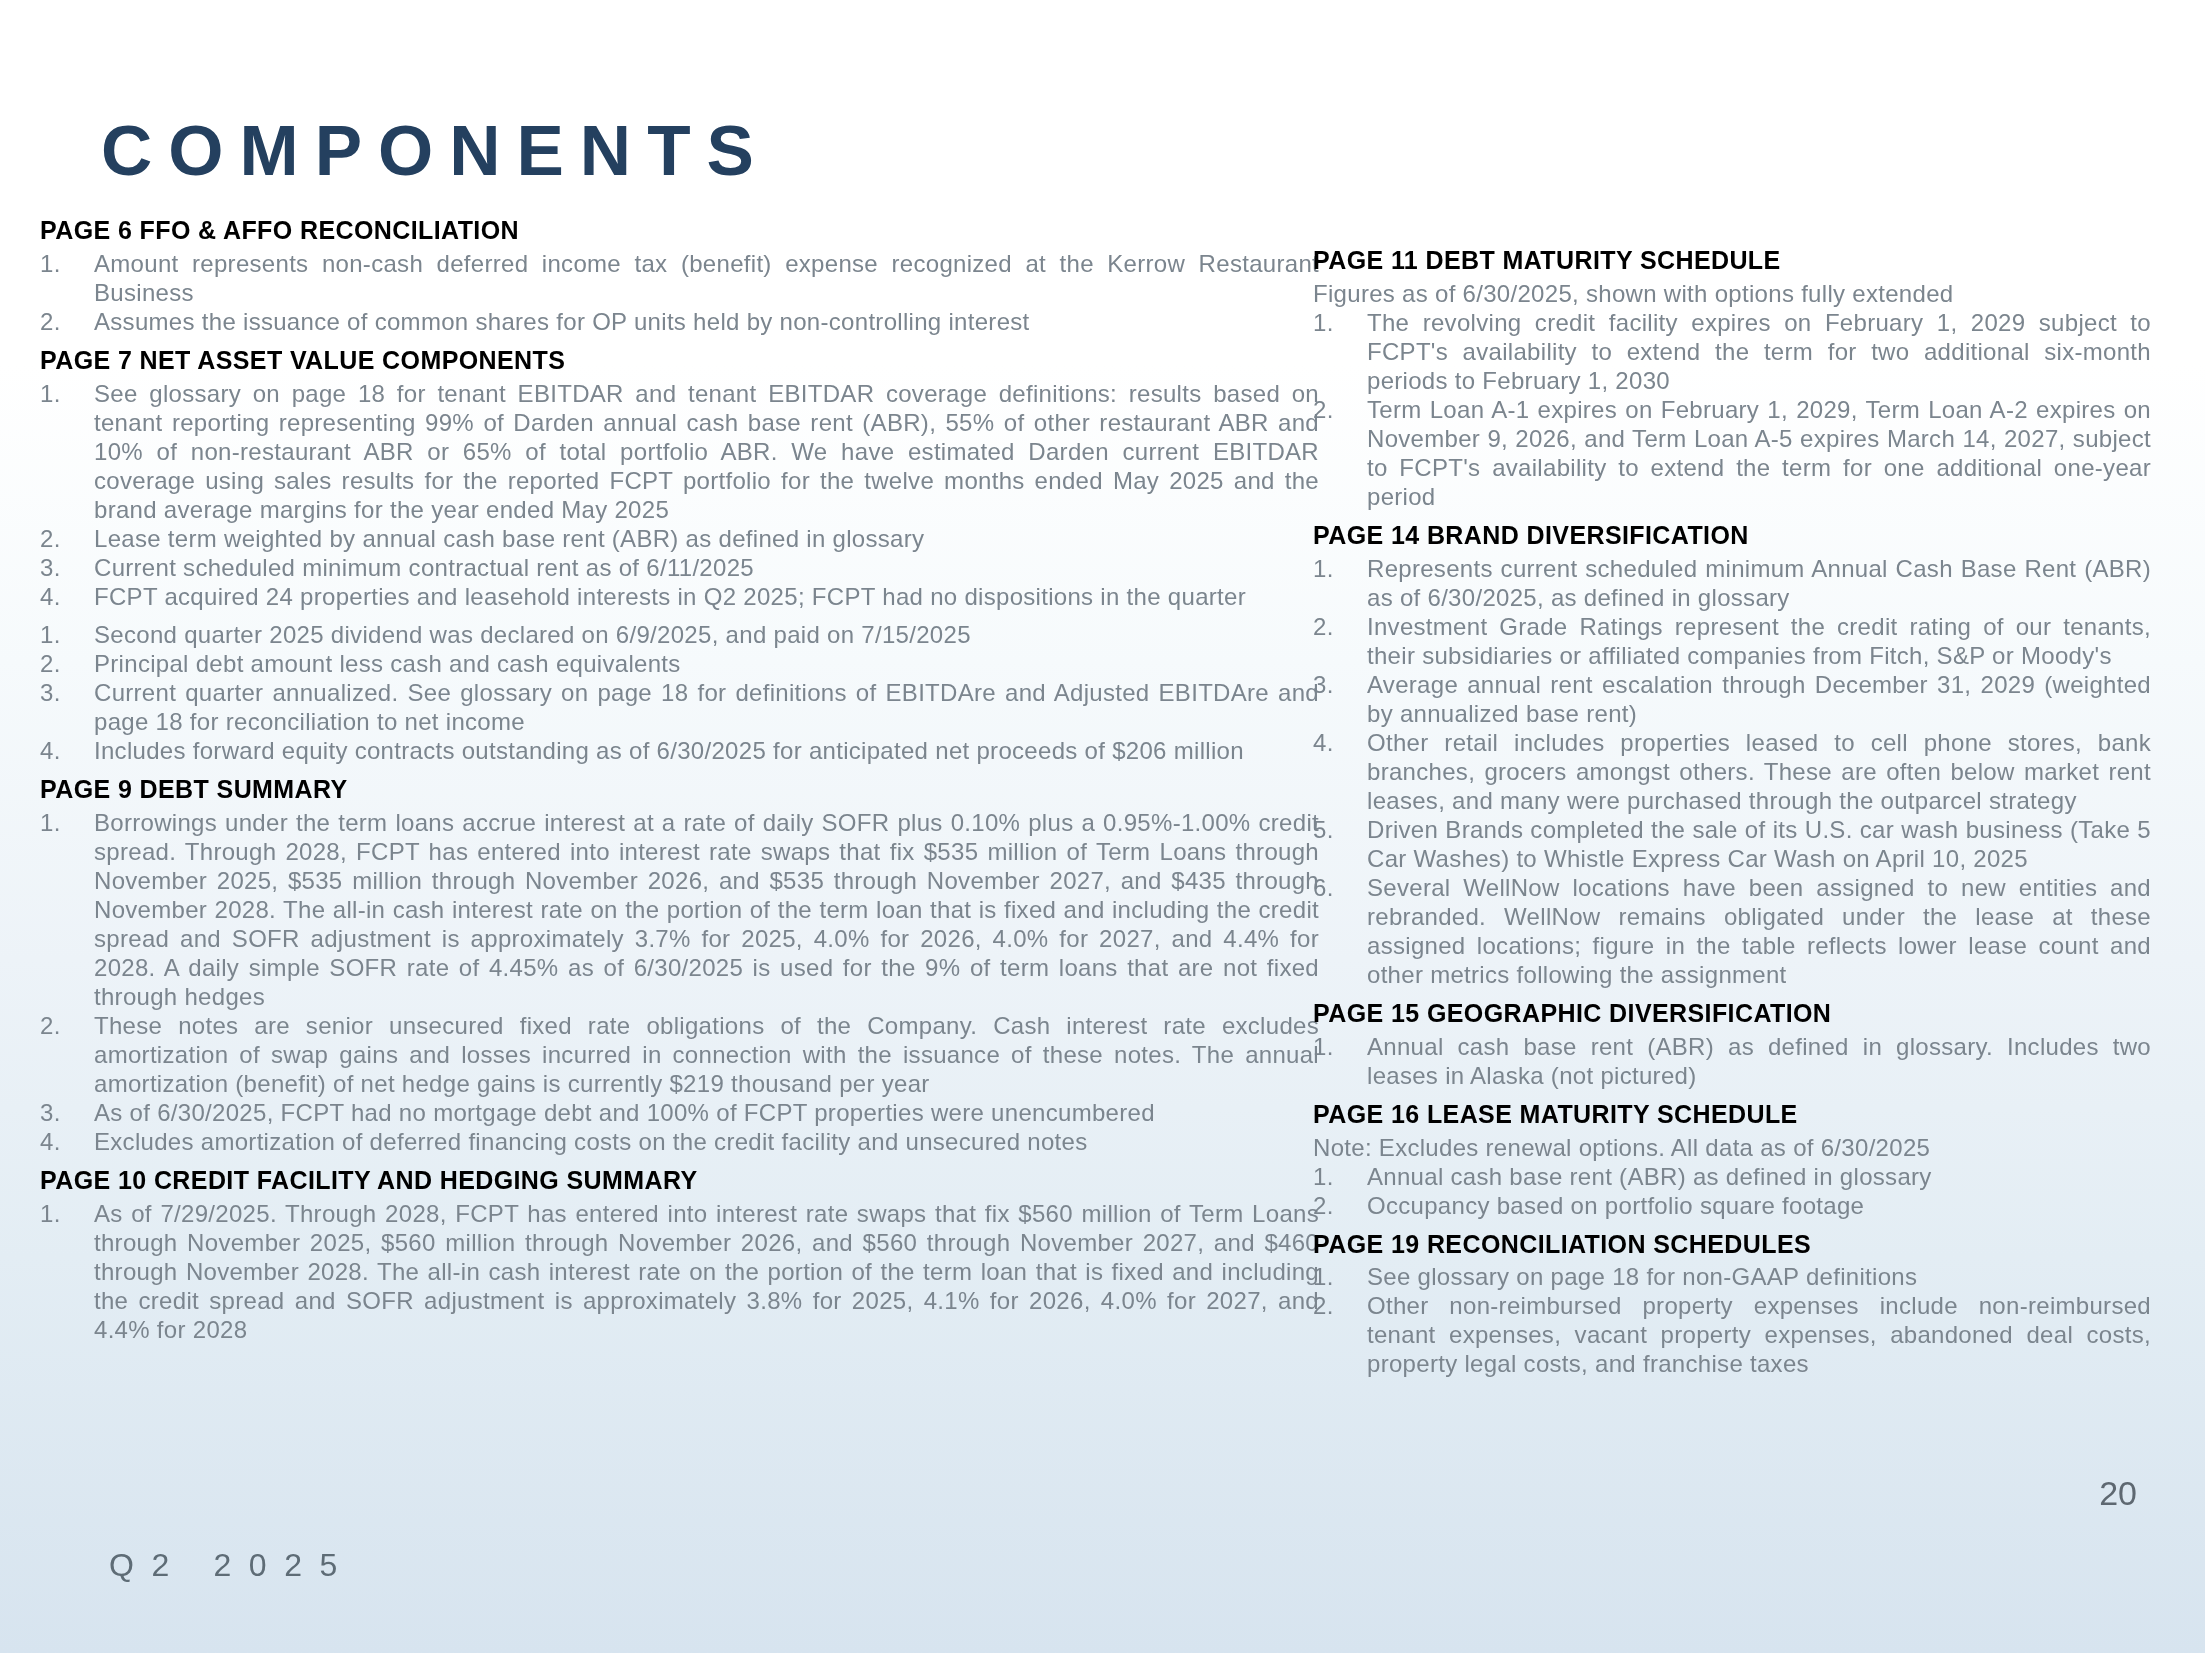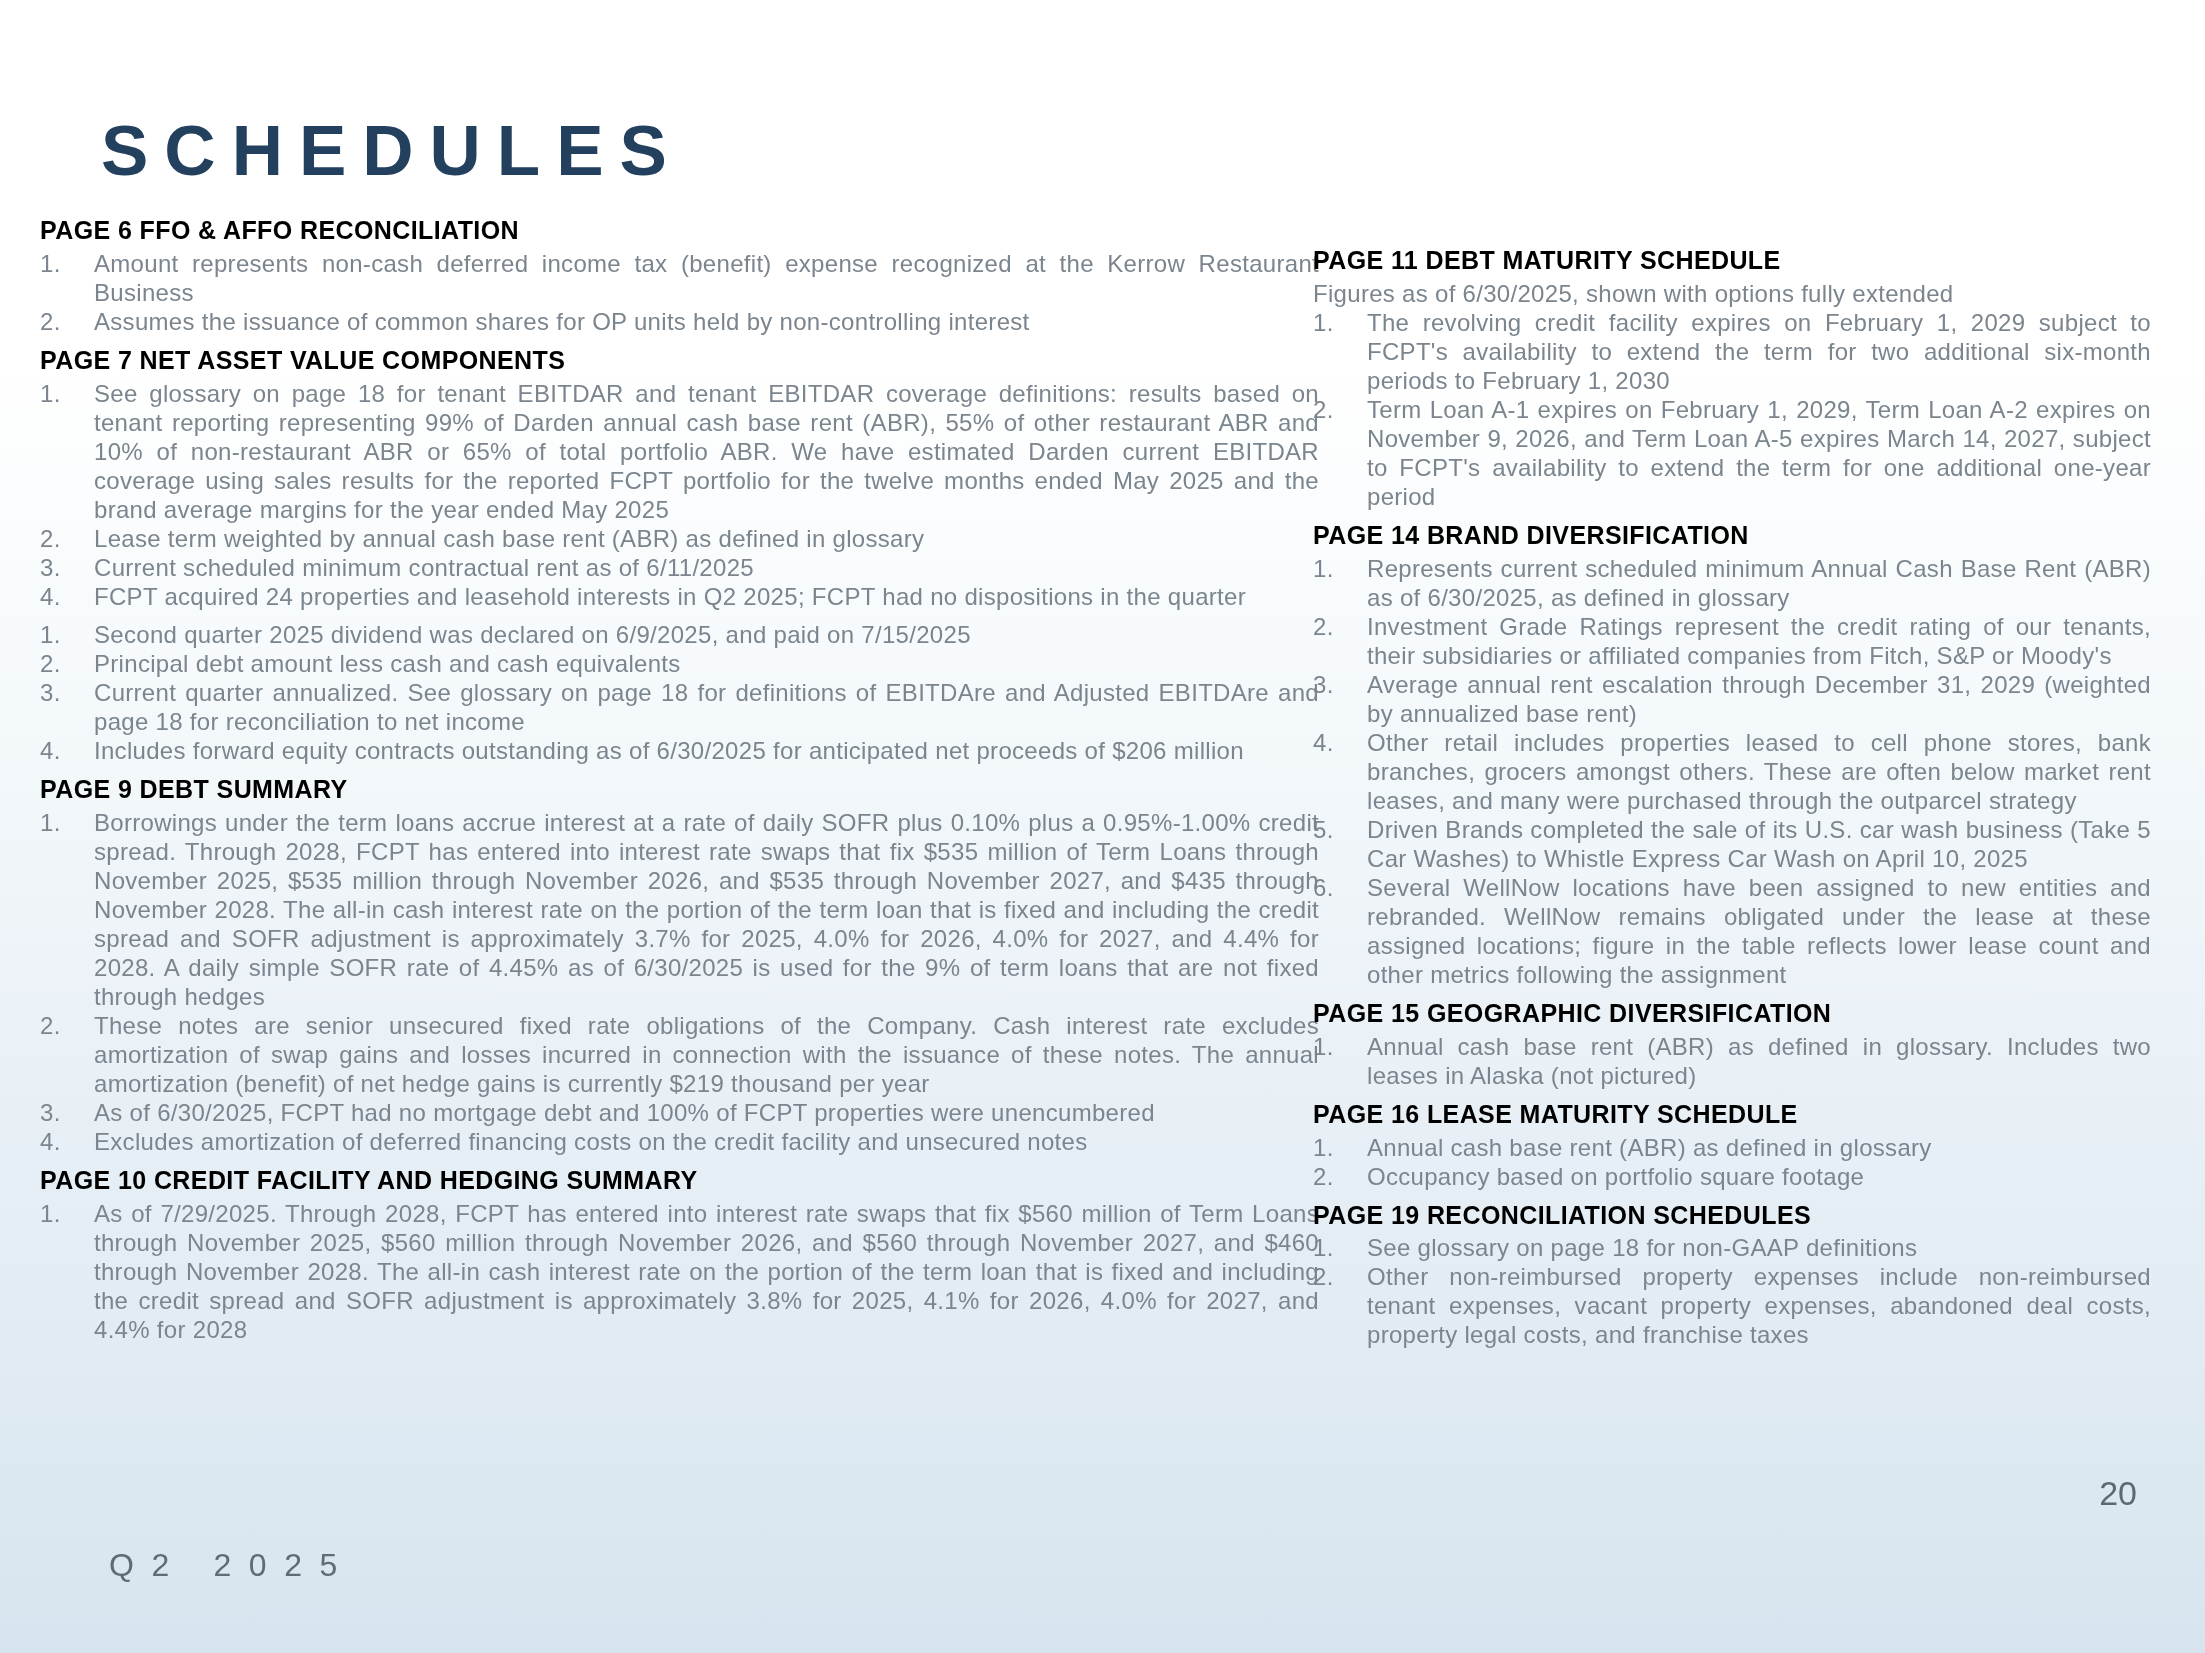--- a/index.html
+++ b/index.html
@@ -59,21 +59,21 @@
     position: absolute;
     right: 68px;
     top: 1474px;
     font-size: 34px;
     color: #5e6871;
   }
 </style>
 </head>
 <body>
 
-<h1 class="page-title">SCHEDULES</h1>
+<h1 class="page-title">COMPONENTS</h1>
 
 <div class="col col-left" id="left-column-root">
     <section class="fn-section">
       <h3 class="fn-header">PAGE 6 FFO &amp; AFFO RECONCILIATION</h3>
       <div class="fn-list">
         <div class="fn-item">
           <span class="fn-num">1.</span>
           <span class="fn-text">Amount represents non-cash deferred income tax (benefit) expense recognized at the Kerrow Restaurant Business</span>
         </div>
         <div class="fn-item">
@@ -203,20 +203,21 @@
       <h3 class="fn-header">PAGE 15 GEOGRAPHIC DIVERSIFICATION</h3>
       <div class="fn-list">
         <div class="fn-item">
           <span class="fn-num">1.</span>
           <span class="fn-text">Annual cash base rent (ABR) as defined in glossary. Includes two leases in Alaska (not pictured)</span>
         </div>
       </div>
     </section>
     <section class="fn-section">
       <h3 class="fn-header">PAGE 16 LEASE MATURITY SCHEDULE</h3>
+      <div class="fn-note">Note: Excludes renewal options. All data as of 6/30/2025</div>
       <div class="fn-list">
         <div class="fn-item">
           <span class="fn-num">1.</span>
           <span class="fn-text">Annual cash base rent (ABR) as defined in glossary</span>
         </div>
         <div class="fn-item">
           <span class="fn-num">2.</span>
           <span class="fn-text">Occupancy based on portfolio square footage</span>
         </div>
       </div>

